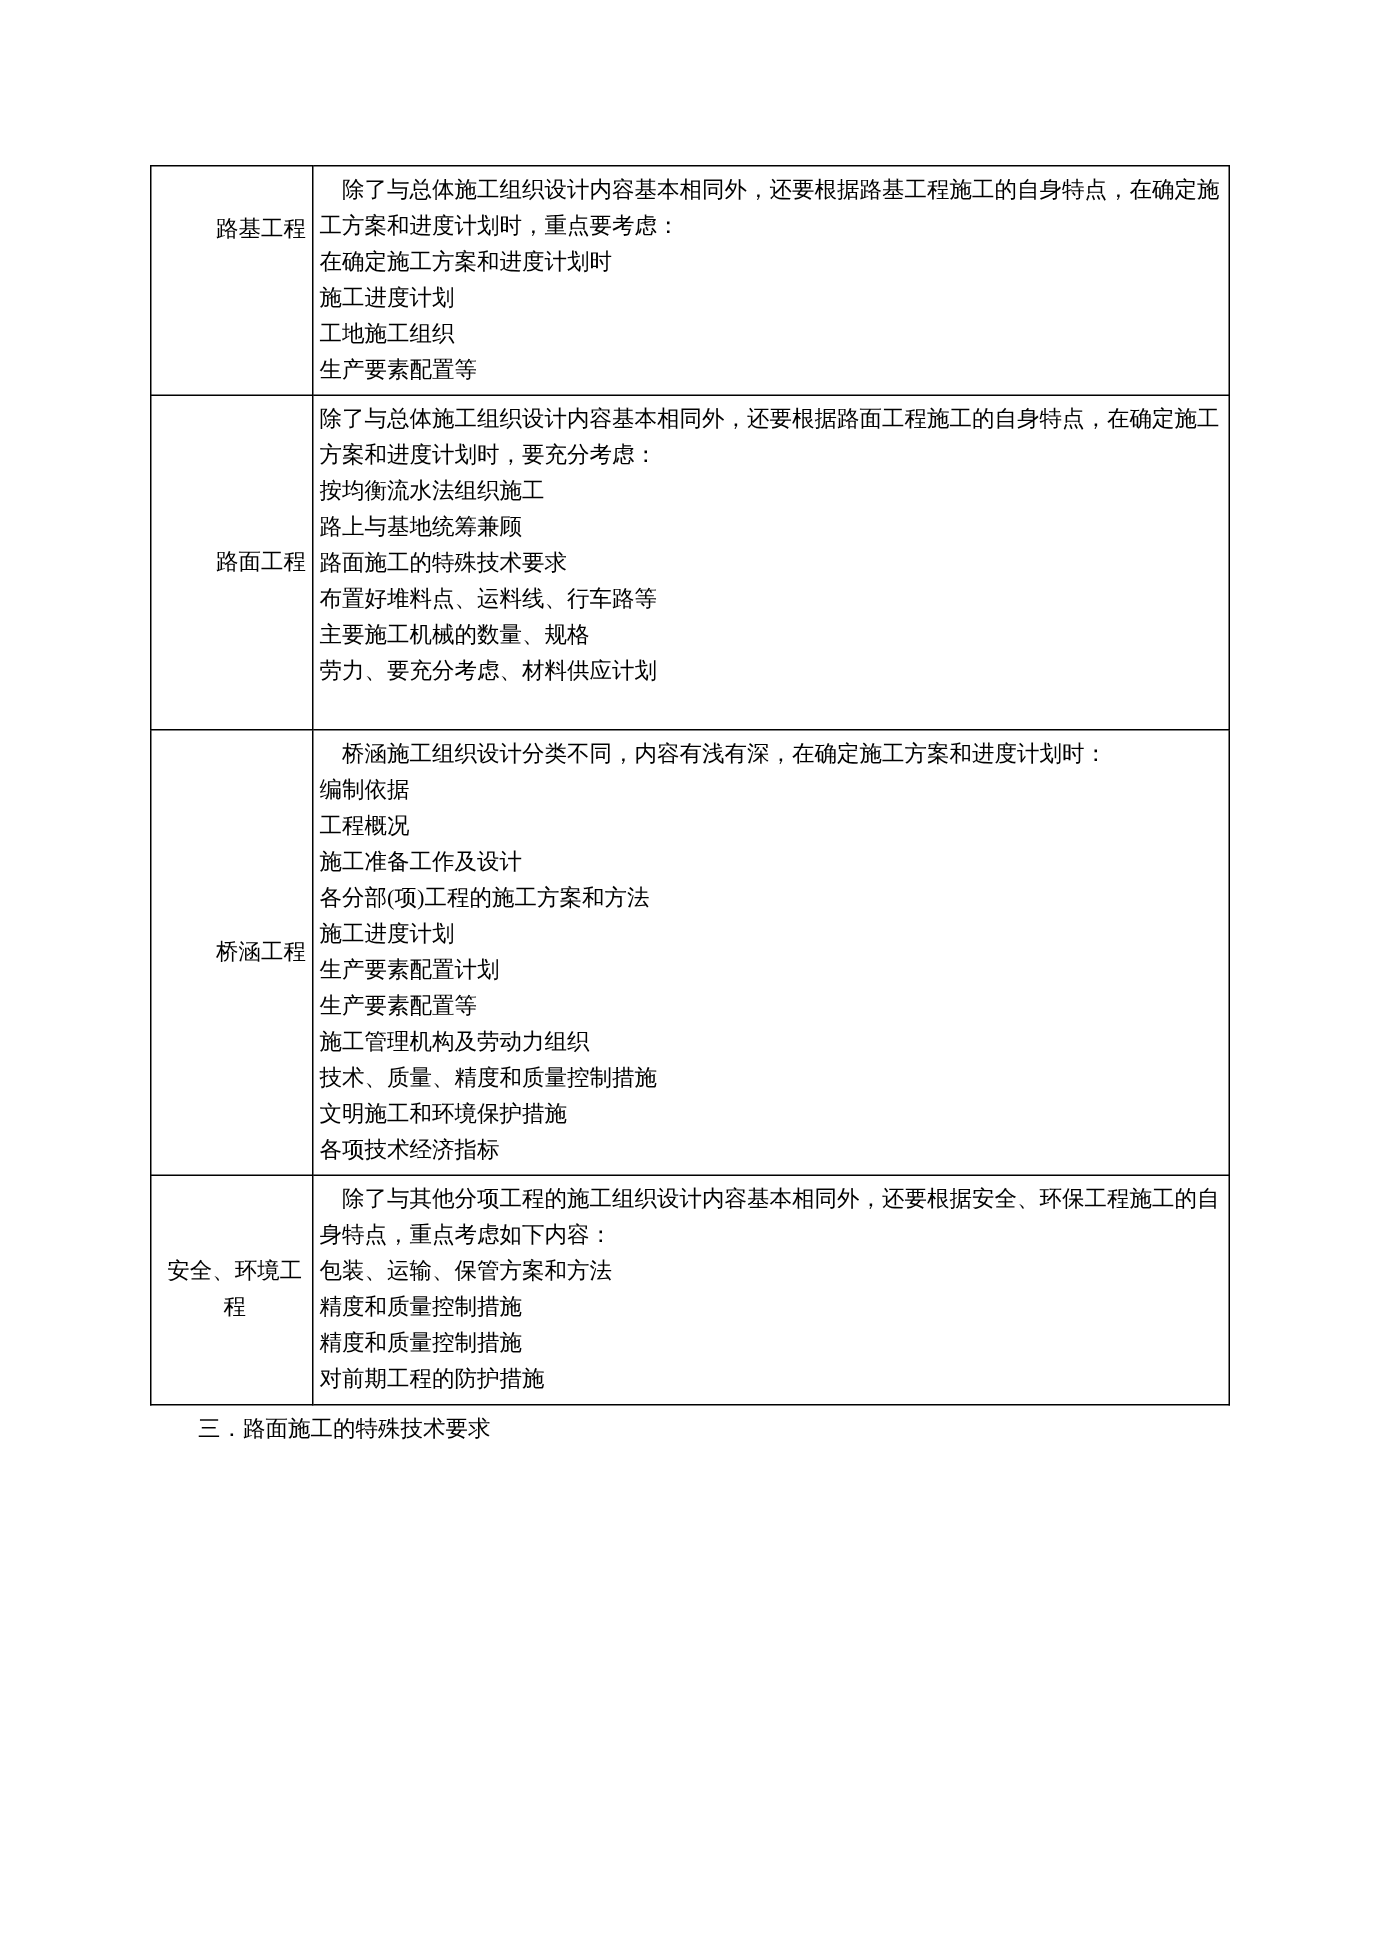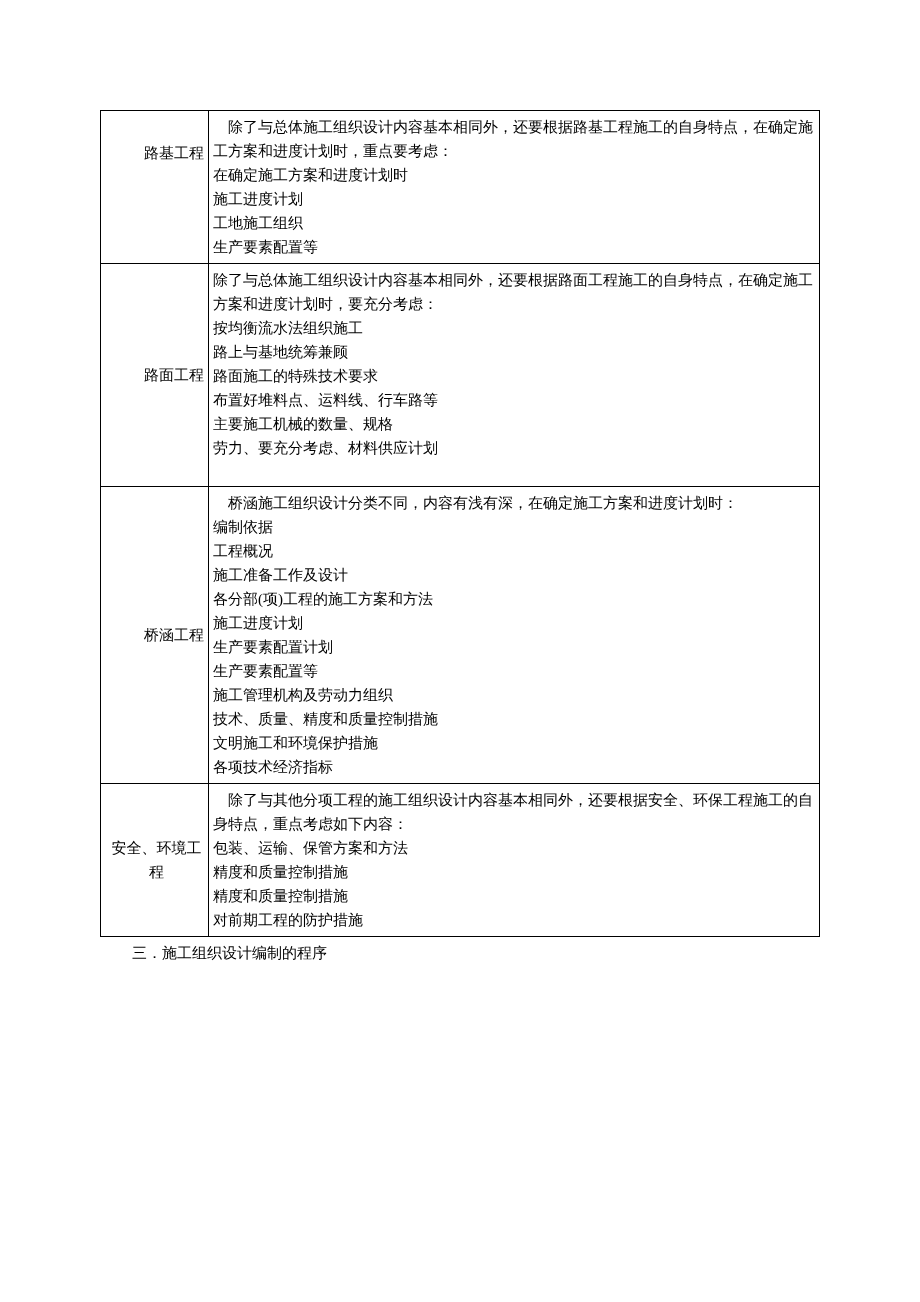--- a/index.html
+++ b/index.html
@@ -112,13 +112,13 @@
           <span class="content-line indent-first">除了与其他分项工程的施工组织设计内容基本相同外，还要根据安全、环保工程施工的自身特点，重点考虑如下内容：</span>
           <span class="content-line">包装、运输、保管方案和方法</span>
           <span class="content-line">精度和质量控制措施</span>
           <span class="content-line">精度和质量控制措施</span>
           <span class="content-line">对前期工程的防护措施</span>
         </td>
       </tr>
     </tbody>
 </table>
 
-<div class="footer-text">三．施工组织设计编制的程序</div>
+<div class="footer-text">三．路面施工的特殊技术要求</div>
 
 </body></html>

